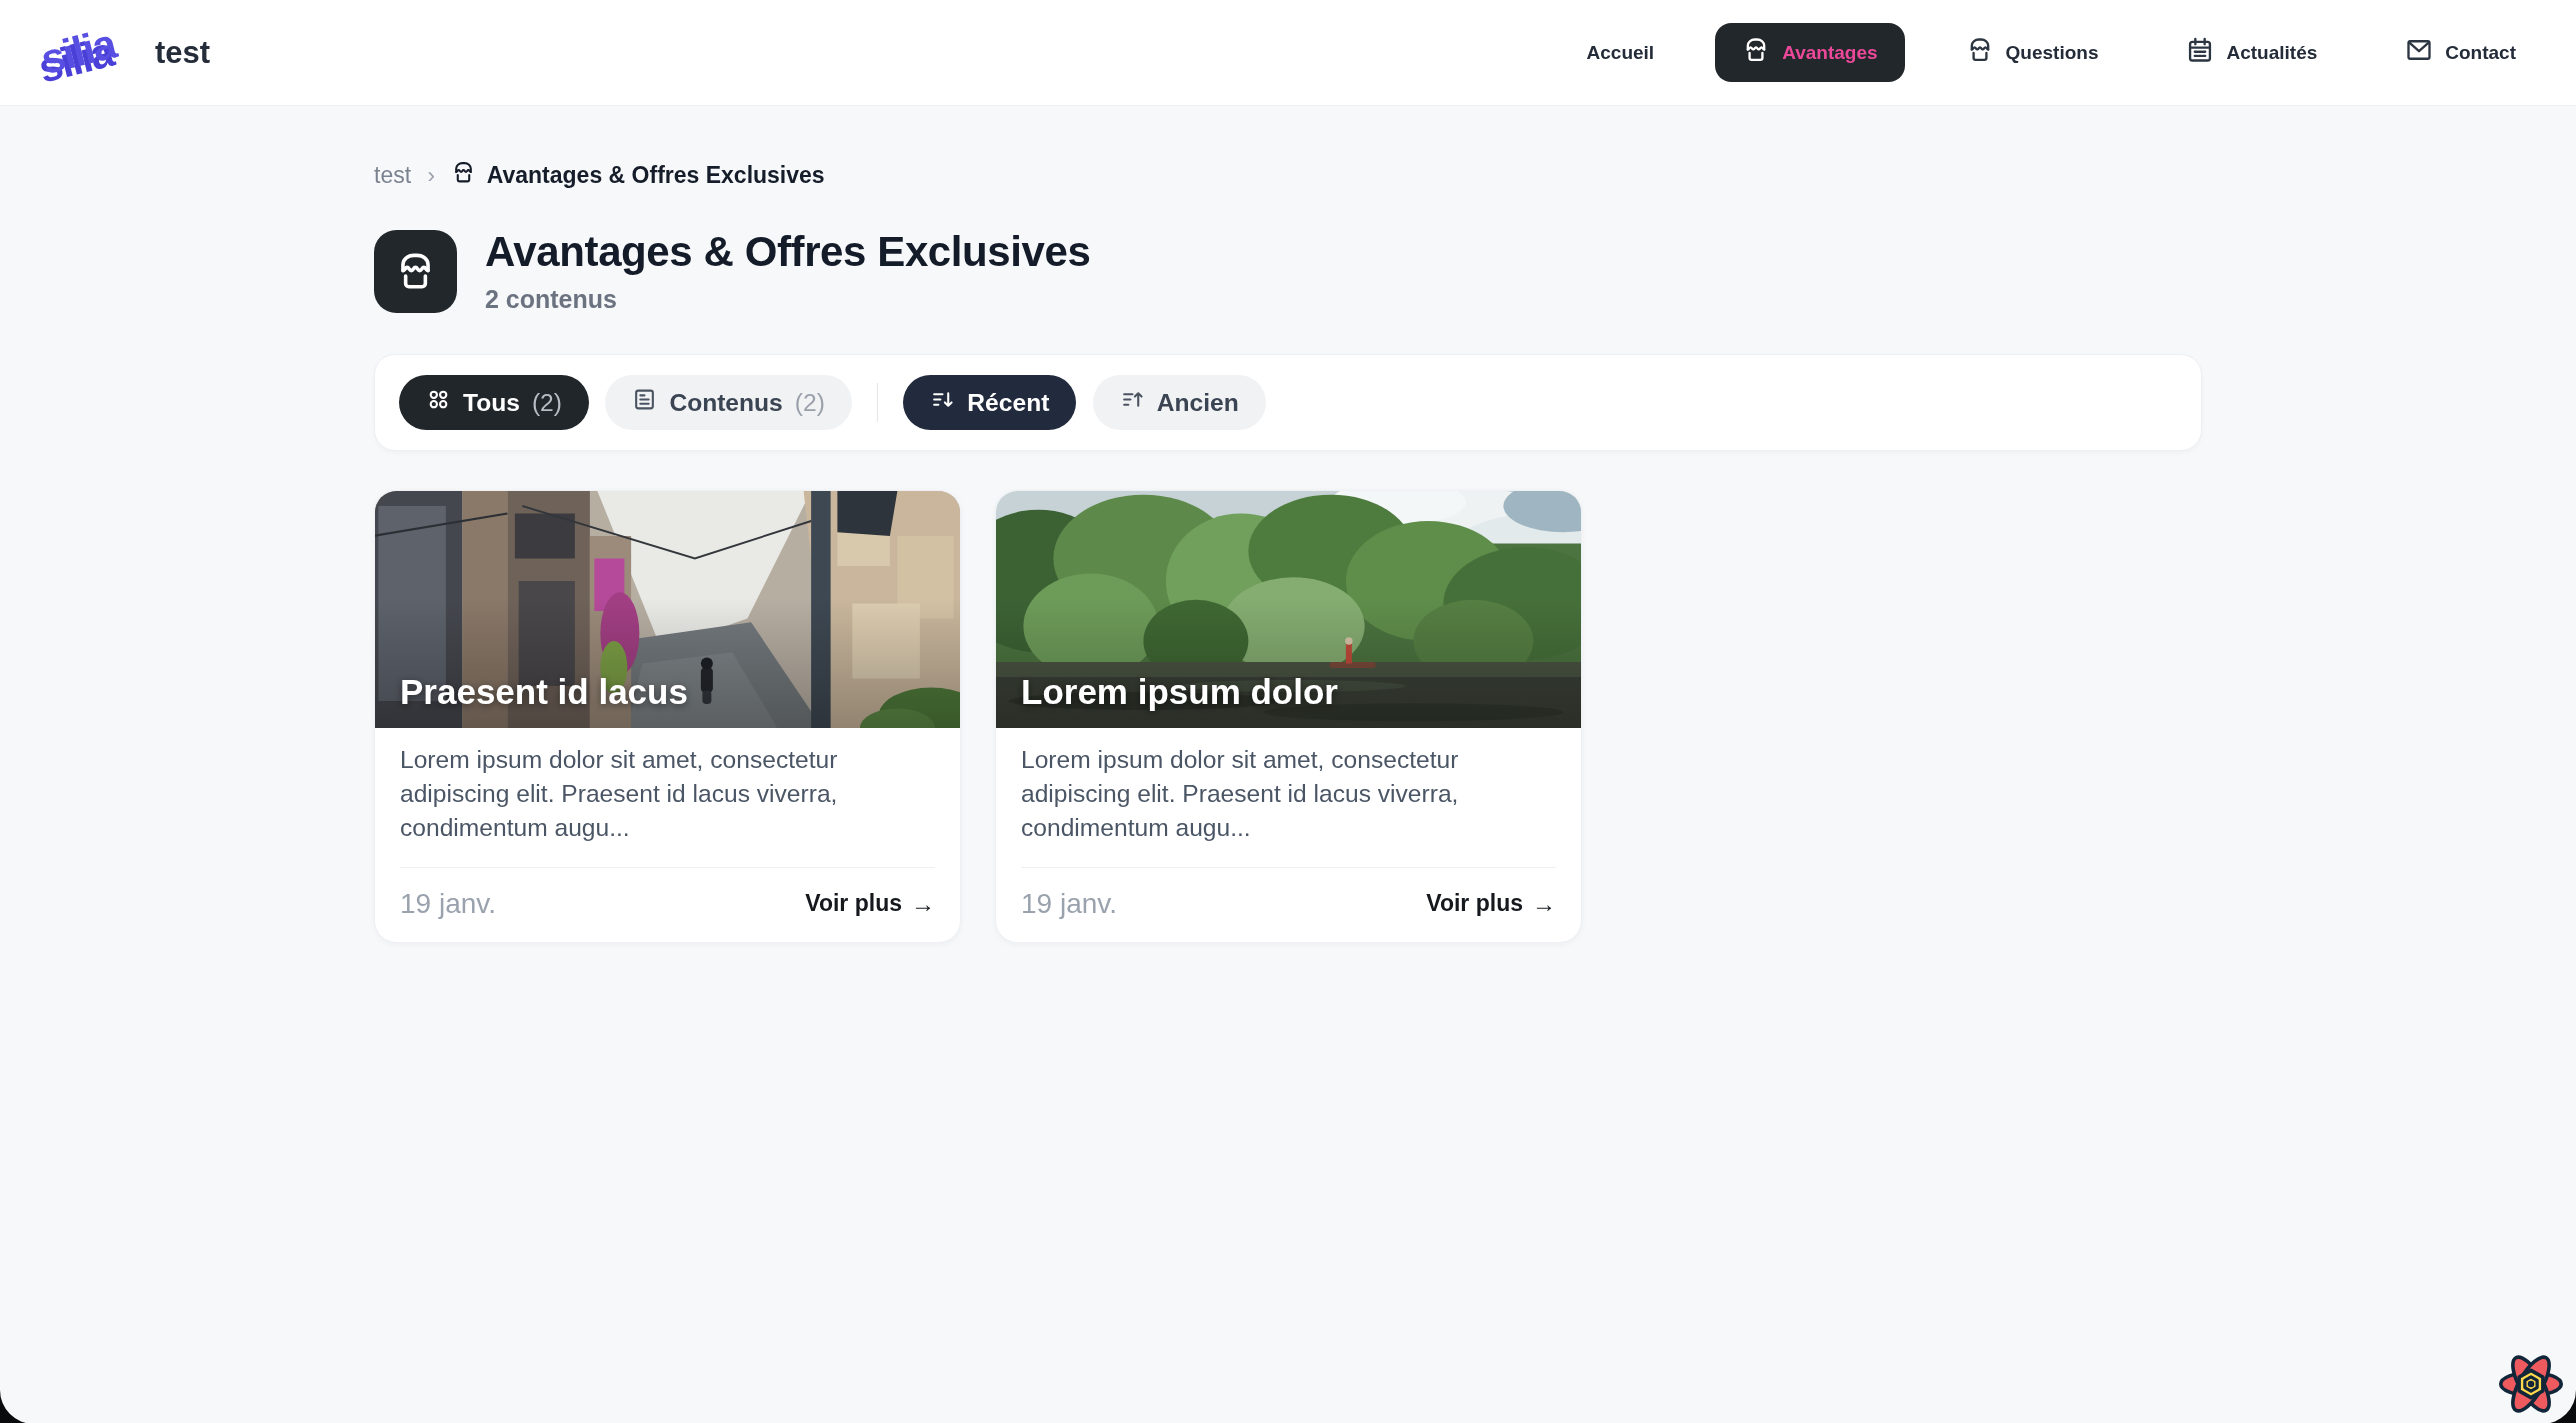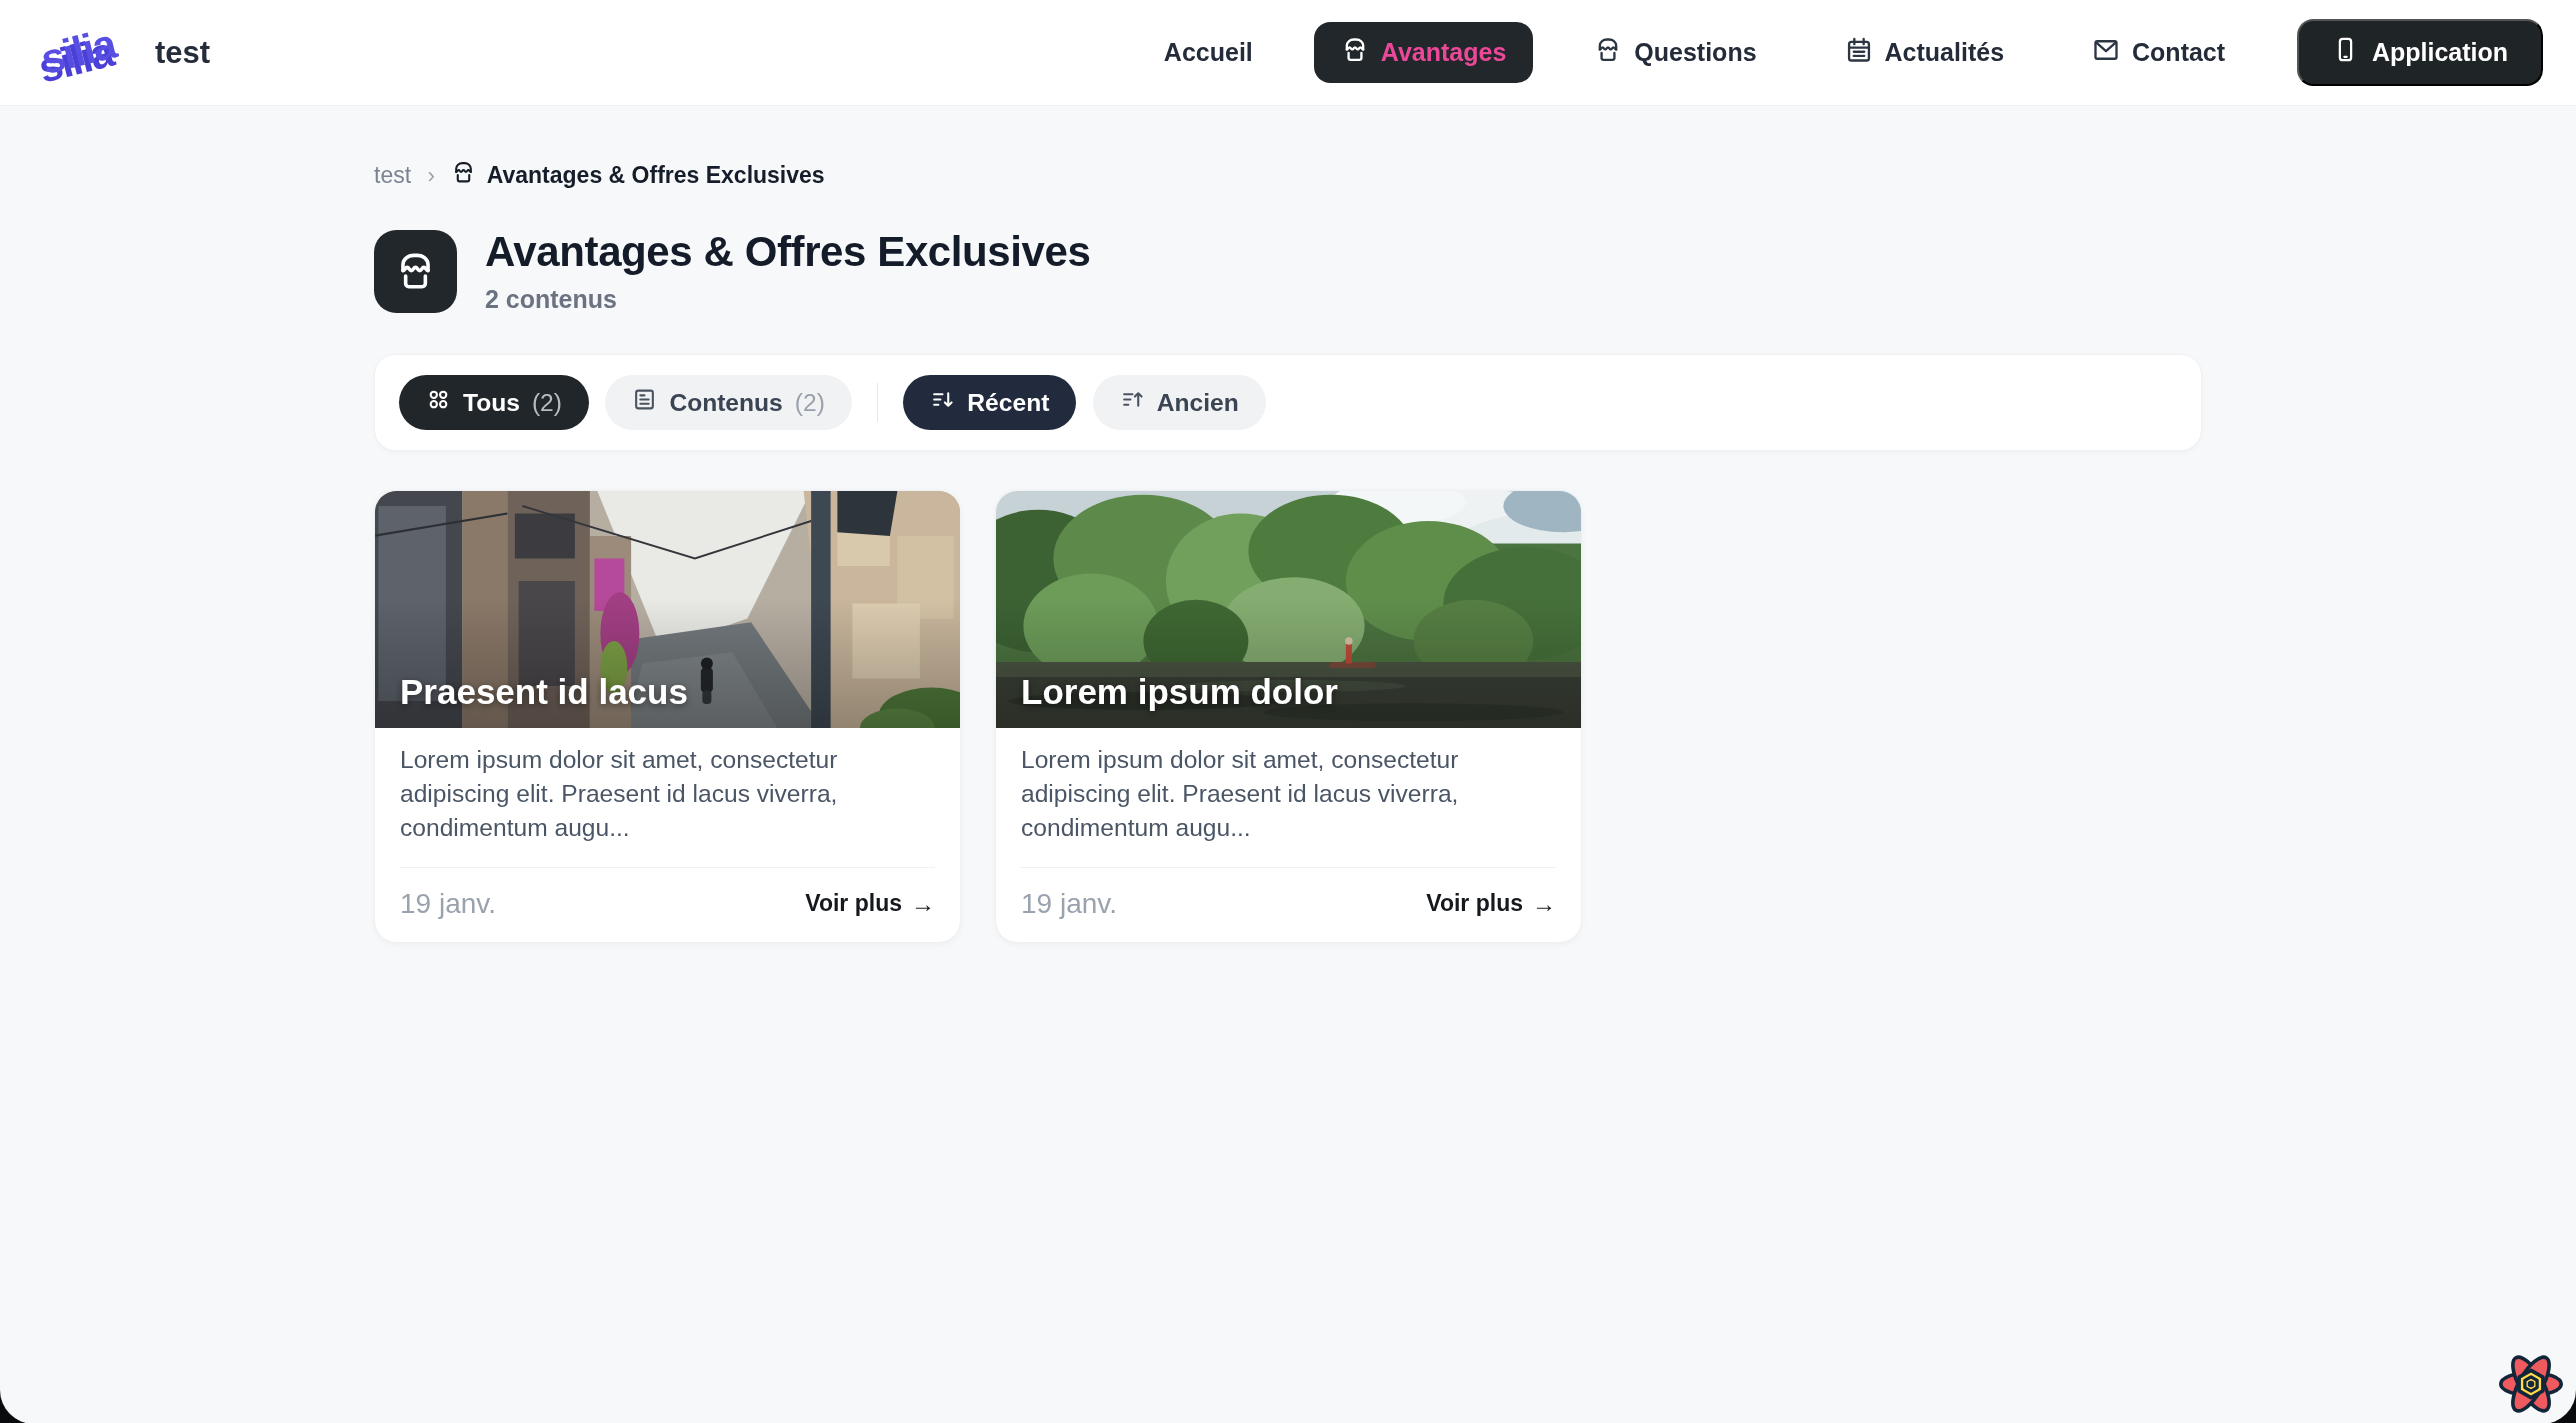--- a/index.html
+++ b/index.html
@@ -28,21 +28,21 @@
   .logo-text {
     position:absolute; left:1.5px; top:16.4px;
     font-size:42px; font-weight:800; letter-spacing:-1.5px;
     color:#584ee2; transform:rotate(-14deg);
     text-shadow:-4.5px 7.5px 0 #4a3fd6;
   }
   .site-name { font-size:31px; font-weight:700; color:#252d3a; }
   .nav { margin-left:auto; display:flex; align-items:center; gap:34px; }
   .nav-item {
     display:flex; align-items:center; gap:12px;
-    font-size:25px; font-weight:600; color:#242c39;
+    font-size:19px; font-weight:600; color:#242c39;
     padding:13.4px 27px; border-radius:16.4px; cursor:pointer;
     white-space:nowrap;
   }
   .nav-item svg { width:28px; height:28px; stroke:#2c3542; }
   .nav-item.active { background:#22272b; color:#ec4899; }
   .nav-item.active svg { stroke:#ffffff; }
   .app-btn {
     display:flex; align-items:center; gap:13.4px;
     background:#1f2427; color:#ffffff;
     font-size:25px; font-weight:600;
@@ -213,26 +213,20 @@
               <use href="#i-calendar"></use>
             </svg></span>
         <span>Actualités</span>
       </div>
       <div class="nav-item">
         <span><svg viewBox="0 0 24 24" stroke="currentColor">
               <use href="#i-mail"></use>
             </svg></span>
         <span>Contact</span>
       </div>
-      <button class="app-btn">
-        <span><svg viewBox="0 0 24 24" stroke="currentColor">
-              <use href="#i-phone"></use>
-            </svg></span>
-        <span>Application</span>
-      </button>
     </nav>
   </header>
 
   <main class="container">
 
     <div class="breadcrumb">
       <span class="crumb-root">test</span>
       <span class="sep">›</span>
       <span class="crumb-current">
         <span><svg viewBox="0 0 24 24" stroke="currentColor">

